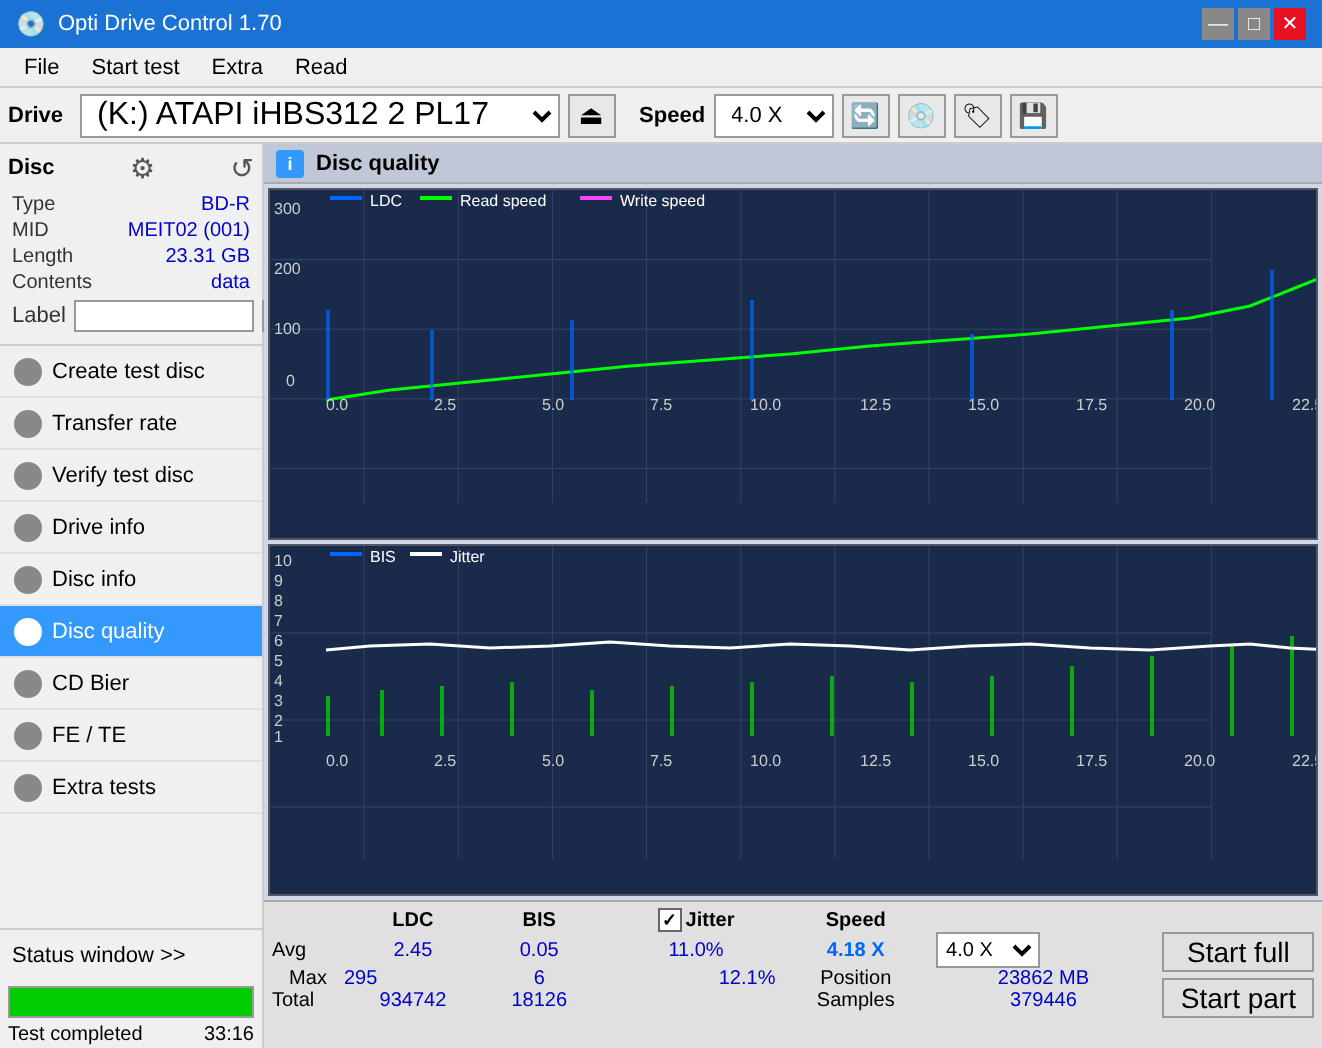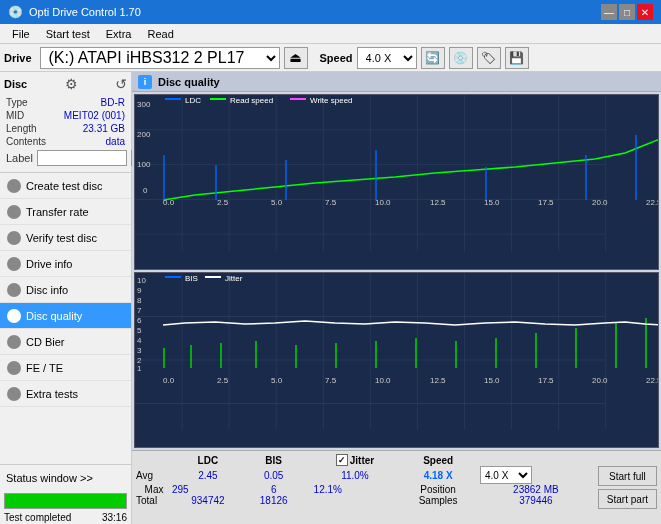--- a/index.html
+++ b/index.html
@@ -68,21 +68,21 @@
 
     
     .charts-area { flex: 1; display: flex; flex-direction: column; padding: 2px; gap: 2px; }
     
     
     .chart-container { flex: 1; background: #1a2a4a; border: 1px solid #556; position: relative; overflow: hidden; }
 
     
     .stats-panel { background: #e8e8e8; border-top: 1px solid #ccc; padding: 2px 4px; display: flex; gap: 4px; align-items: stretch; }
     .buttons-section { display: flex; flex-direction: column; gap: 2px; justify-content: center; }
-    .action-btn { height: 20px; padding: 0 8px; font-size: 10px; background: #e0e0e0; border: 1px solid #999; cursor: pointer; white-space: nowrap; }
+    .action-btn { height: 20px; padding: 0 8px; font-size: 14px; background: #e0e0e0; border: 1px solid #999; cursor: pointer; white-space: nowrap; }
     .speed-select-small { height: 18px; border: 1px solid #999; background: white; font-size: 10px; width: 52px; }
   </style>
 </head>
 <body>
 
 <div class="title-bar">
   <div class="title-bar-left">
     <span style="font-size:12px;">💿</span>
     <span>Opti Drive Control 1.70</span>
   </div>
@@ -409,21 +409,21 @@
               <select class="speed-select-small" style="height:18px; border:1px solid #999; background:white; font-size:10px; width:52px;">
                 <option>4.0 X</option>
               </select>
             </td>
           </tr>
           <tr>
             <td style="color:#000; text-align:center;">Max</td>
             <td style="color:#0000cc; text-align:left;">295</td>
             <td style="color:#0000cc; text-align:center;">6</td>
             <td></td>
-            <td style="color:#0000cc; text-align:left;margin-top:12px;">12.1%</td>
+            <td style="color:#0000cc; text-align:right;margin-top:12px;">12.1%</td>
             <td style="color:#000; text-align:center;">Position</td>
             <td style="color:#0000cc; text-align:center;">23862 MB</td>
           </tr>
           <tr>
             <td style="color:#000; text-align:left;">Total</td>
             <td style="color:#0000cc; text-align:center;">934742</td>
             <td style="color:#0000cc; text-align:center;">18126</td>
             <td></td>
             <td></td>
             <td style="color:#000; text-align:center;">Samples</td>

